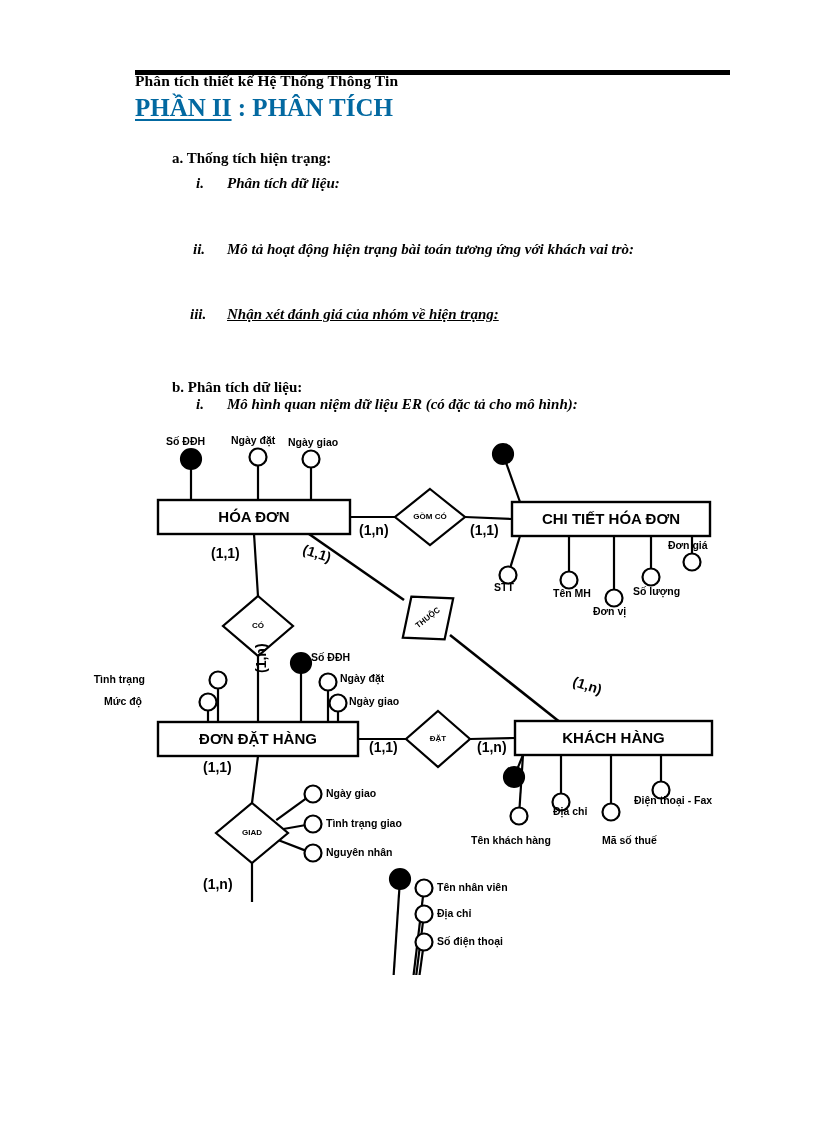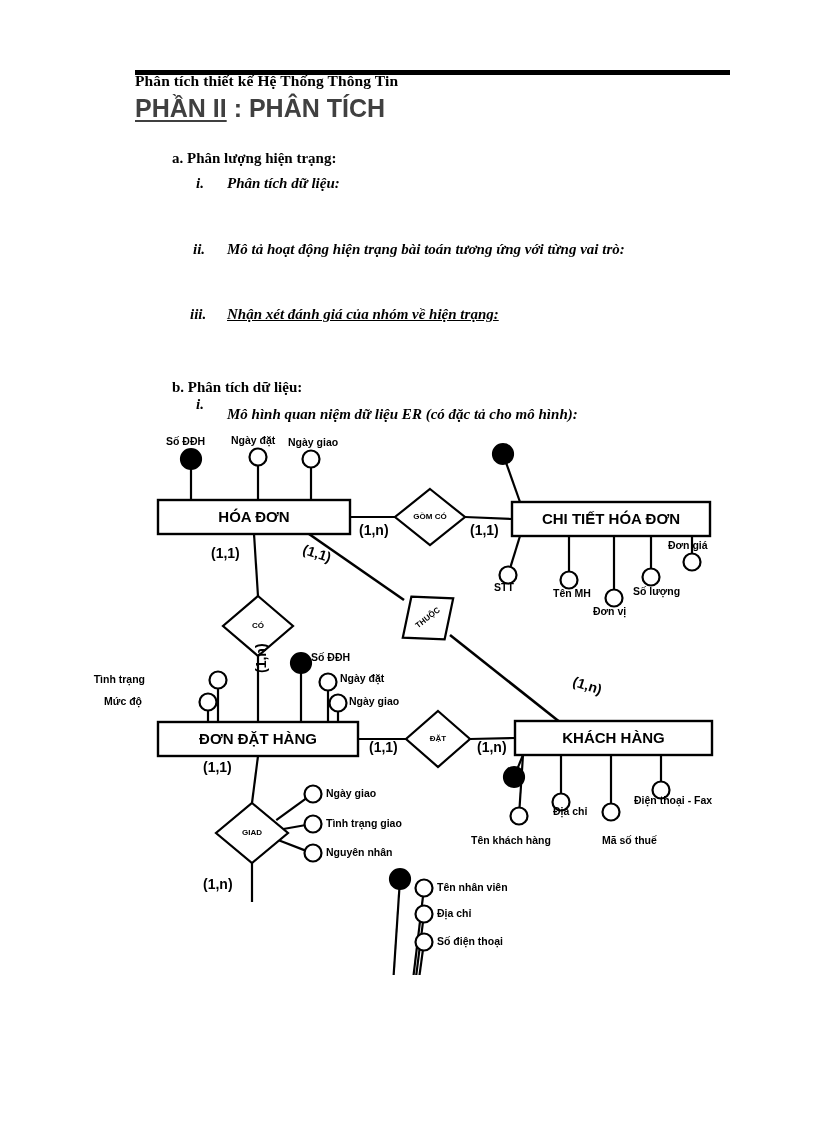--- a/index.html
+++ b/index.html
@@ -14,21 +14,21 @@
   .hdr-title{
     position:absolute;left:135px;top:43px;
     font-family:"Liberation Serif",serif;font-weight:bold;font-size:15.5px;
     color:#000;letter-spacing:.1px;white-space:nowrap;margin-top:29px;
   }
   .hdr-rule{
     position:absolute;left:135px;top:70px;width:595px;height:5px;background:#000;
   }
   .part-title{
     position:absolute;left:135px;top:94px;
-    font-family:Liberation Sans, sans-serif;font-weight:bold;font-size:25px;color:#404040;
+    font-family:Liberation Serif, serif;font-weight:bold;font-size:25px;color:#0369a1;
     white-space:nowrap;
   }
   .part-title .u{ text-decoration:underline; text-underline-offset:3px;}
   .lvl-a{
     position:absolute;font-family:"Liberation Serif",serif;font-weight:bold;
     font-size:15px;color:#000;white-space:nowrap;
   }
   .lvl-i{
     position:absolute;font-family:"Liberation Serif",serif;font-weight:bold;
     font-style:italic;font-size:15px;color:#000;white-space:nowrap;
@@ -64,39 +64,39 @@
 
     <div class="hdr-title">Phân tích thiết kế Hệ Thống Thông Tin</div>
     <div class="hdr-rule"></div>
 
     <div class="part-title">
       <span class="u">PHẦN II</span><span> : PHÂN TÍCH</span>
     </div>
 
     <div class="lvl-a" style="left:172px;top:150px;">
       <span>a.</span>
-      <span>Phân lượng hiện trạng:</span>
+      <span>Thống tích hiện trạng:</span>
     </div>
 
     <div class="rn" style="left:196px;top:175px;">i.</div>
     <div class="lvl-i" style="left:227px;top:175px;">Phân tích dữ liệu:</div>
 
     <div class="rn" style="left:193px;top:241px;text-align:center;">ii.</div>
-    <div class="lvl-i" style="left:227px;top:241px;">Mô tả hoạt động hiện trạng bài toán tương ứng với từng vai trò:</div>
+    <div class="lvl-i" style="left:227px;top:241px;">Mô tả hoạt động hiện trạng bài toán tương ứng với khách vai trò:</div>
 
     <div class="rn" style="left:190px;top:306px;">iii.</div>
     <div class="lvl-i" style="left:227px;top:306px;text-decoration:underline;">Nhận xét đánh giá của nhóm về hiện trạng:</div>
 
     <div class="lvl-a" style="left:172px;top:379px;">
       <span>b.</span>
       <span>Phân tích dữ liệu:</span>
     </div>
 
     <div class="rn" style="left:196px;top:396px;">i.</div>
-    <div class="lvl-i" style="left:227px;top:396px;margin-top:10px;">Mô hình quan niệm dữ liệu ER (có đặc tả cho mô hình):</div>
+    <div class="lvl-i" style="left:227px;top:396px;">Mô hình quan niệm dữ liệu ER (có đặc tả cho mô hình):</div>
 
     <div class="diagram">
       <svg id="er-svg" width="816" height="545" viewBox="0 0 816 545">
         <g id="er-links">
             <line x1="350" y1="87" x2="395" y2="87" stroke="#000" stroke-width="2.2"></line>
             <line x1="465" y1="87" x2="512" y2="89" stroke="#000" stroke-width="2.2"></line>
             <line x1="254" y1="104" x2="258" y2="166" stroke="#000" stroke-width="2.2"></line>
             <line x1="258" y1="226" x2="258" y2="292" stroke="#000" stroke-width="2.2"></line>
             <line x1="309" y1="104" x2="404" y2="170" stroke="#000" stroke-width="2.6"></line>
             <line x1="450" y1="205" x2="558.5" y2="291" stroke="#000" stroke-width="2.6"></line>

